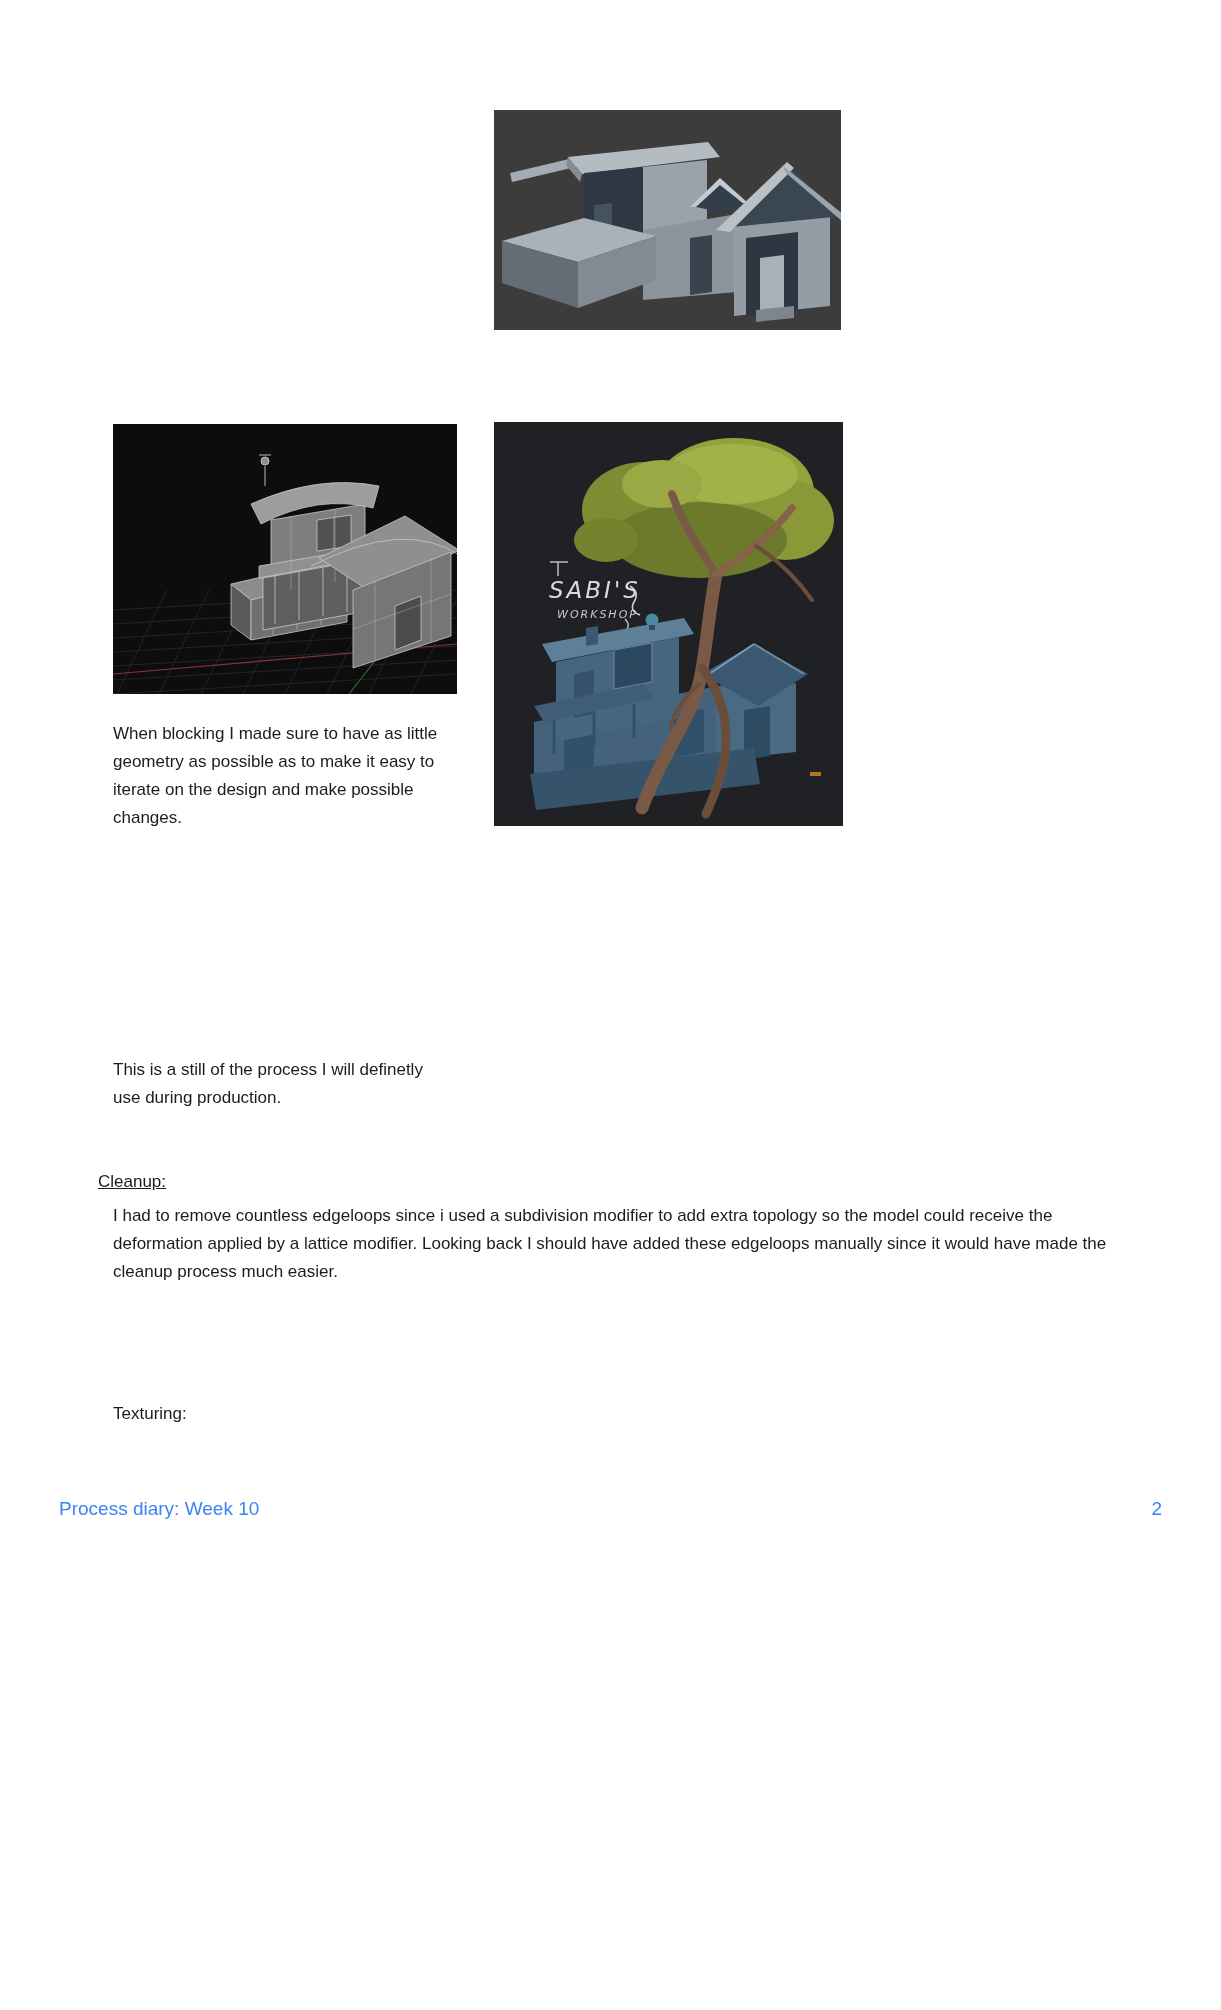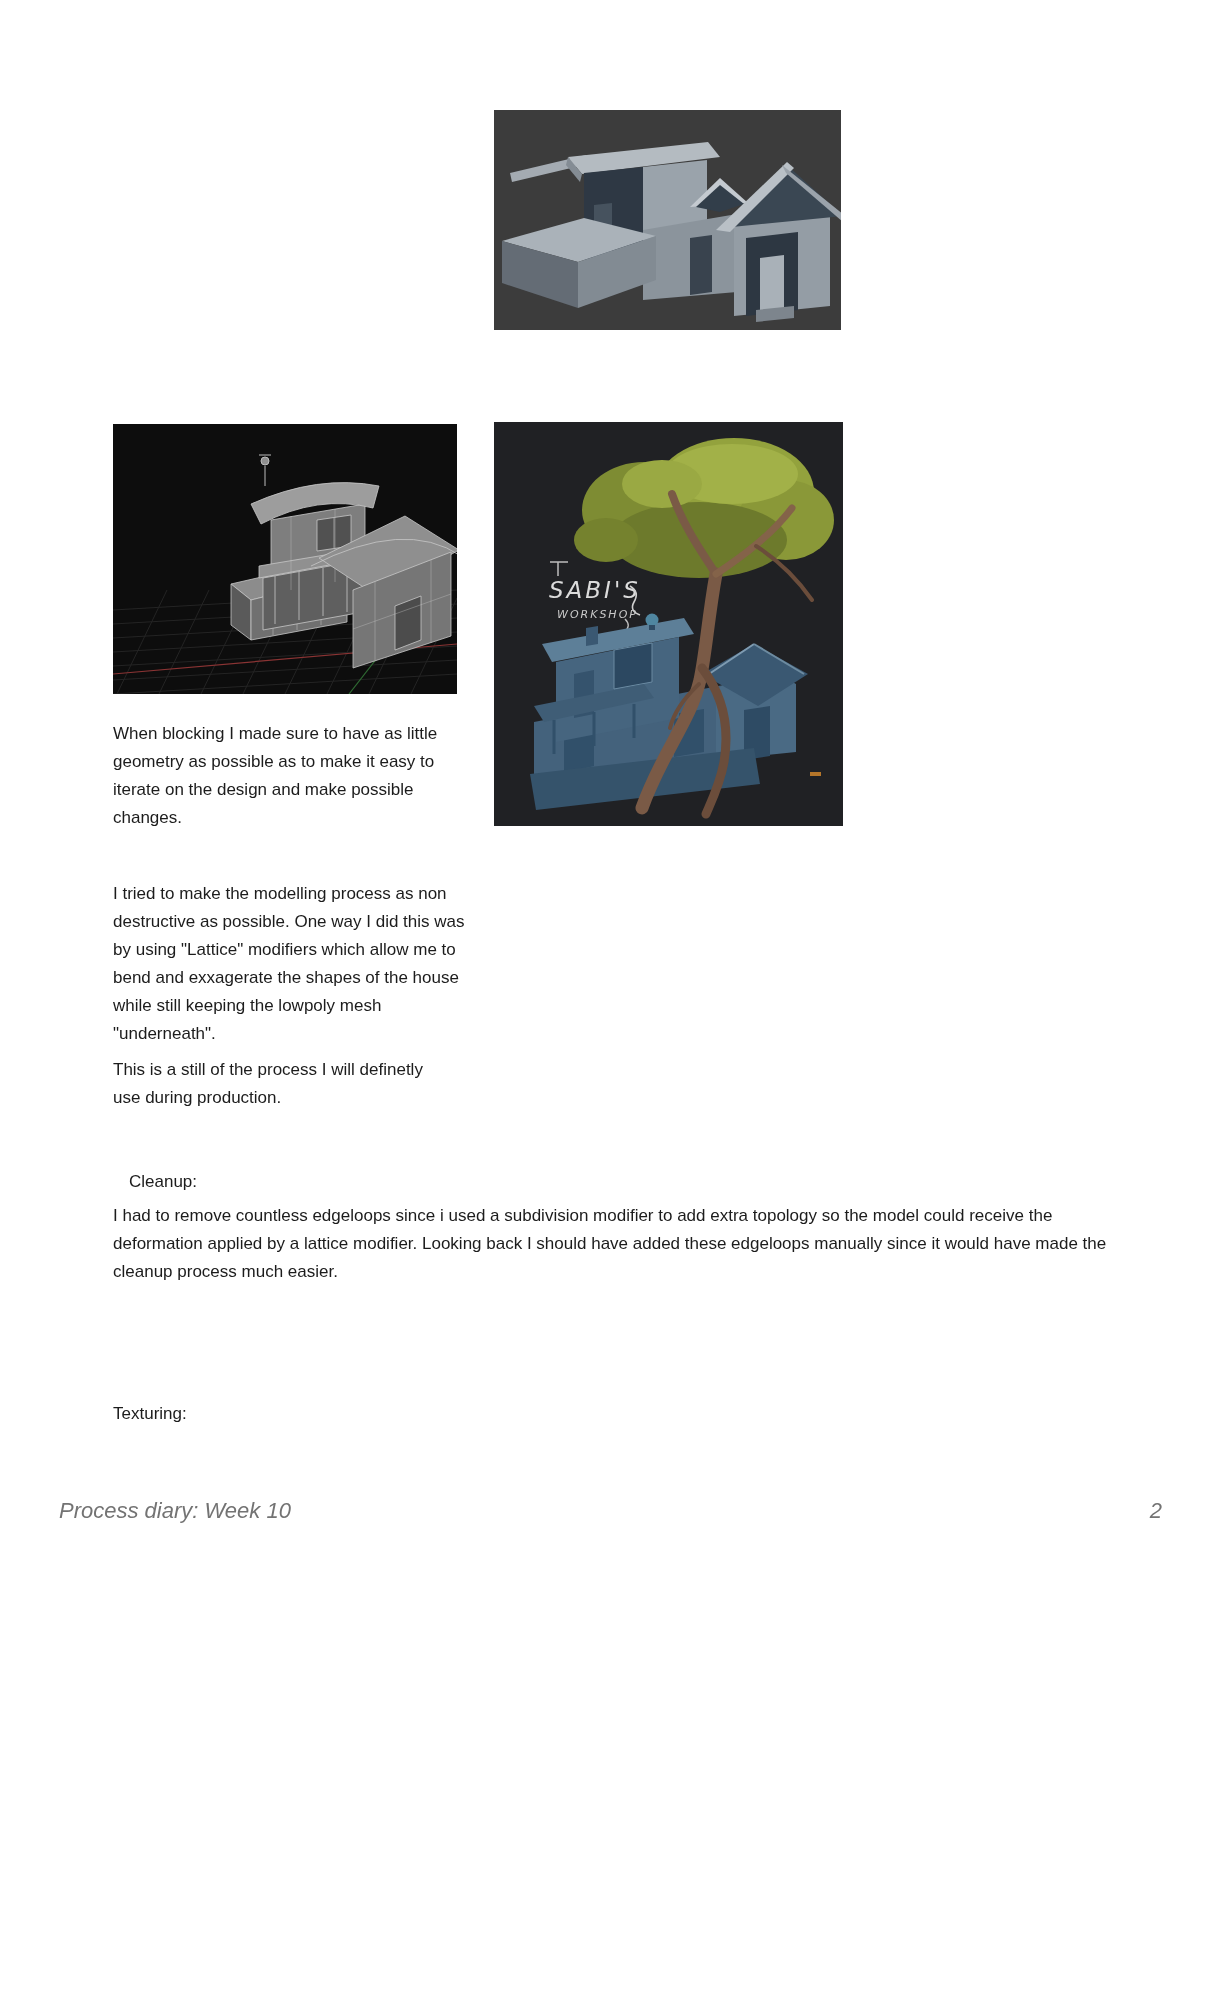--- a/index.html
+++ b/index.html
@@ -10,25 +10,25 @@
   .figure { position:absolute;border-radius:7px; }
   .figure svg { display:block; width:100%; height:100%; }
   .fig-blockout  { left:494px; top:110px; width:347px; height:220px; }
   .fig-wireframe { left:113px; top:424px; width:344px; height:270px; }
   .fig-stylized  { left:494px; top:422px; width:349px; height:404px; }
 
   .body-text { position:absolute; font-size:17px; line-height:28px; color:#1c1c1c; }
   .p-blocking   { left:113px; top:720px;  width:348px; }
   .p-lattice    { left:113px; top:880px;  width:356px; }
   .p-production { left:113px; top:1056px; width:330px; }
-  .h-cleanup    { left:129px; top:1168px; width:400px; }
+  .h-cleanup    { left:98px; top:1168px; width:400px;text-decoration:underline; }
   .p-cleanup    { left:113px; top:1202px; width:1015px; }
   .h-texturing  { left:113px; top:1400px; width:400px; }
 
-  .footer { position:absolute; top:1498px; font-size:22px; color:#737373;font-style:italic; }
+  .footer { position:absolute; top:1498px; font-size:19px; color:#3b82f6; }
   .footer-left  { left:59px; }
   .footer-right { right:59px; text-align:right; }
 
   .sign-text-big   { font-size:23px; letter-spacing:3px; font-style:italic; fill:#dcdcdc; font-family:"DejaVu Sans", sans-serif; }
   .sign-text-small { font-size:11px; letter-spacing:2px; font-style:italic; fill:#c9c9c9; font-family:"DejaVu Sans", sans-serif; }
 </style>
 </head>
 <body>
 
 <div class="page">
@@ -191,21 +191,20 @@
 
       <g>
         <circle cx="158" cy="198" r="6.5" fill="#4f86a0"></circle>
         <rect x="155" y="203" width="6" height="5" fill="#2e4b64"></rect>
       </g>
       <rect x="316" y="350" width="11" height="4" fill="#b5762a"></rect>
     </svg>
   </figure>
 
   <p class="body-text p-blocking">When blocking I made sure to have as little geometry as possible as to make it easy to iterate on the design and make possible changes.</p>
-  <p class="body-text p-lattice">I tried to make the modelling process as non destructive as possible. One way I did this was by using "Lattice" modifiers which allow me to bend and exxagerate the shapes of the house while still keeping the lowpoly mesh "underneath".</p>
   <p class="body-text p-production">This is a still of the process I will definetly use during production.</p>
 
   <p class="body-text h-cleanup">Cleanup:</p>
   <p class="body-text p-cleanup">I had to remove countless edgeloops since i used a subdivision modifier to add extra topology so the model could receive the deformation applied by a lattice modifier. Looking back I should have added these edgeloops manually since it would have made the cleanup process much easier.</p>
 
   <p class="body-text h-texturing">Texturing:</p>
 
   <div class="footer footer-left">Process diary: Week 10</div>
   <div class="footer footer-right">2</div>
 

